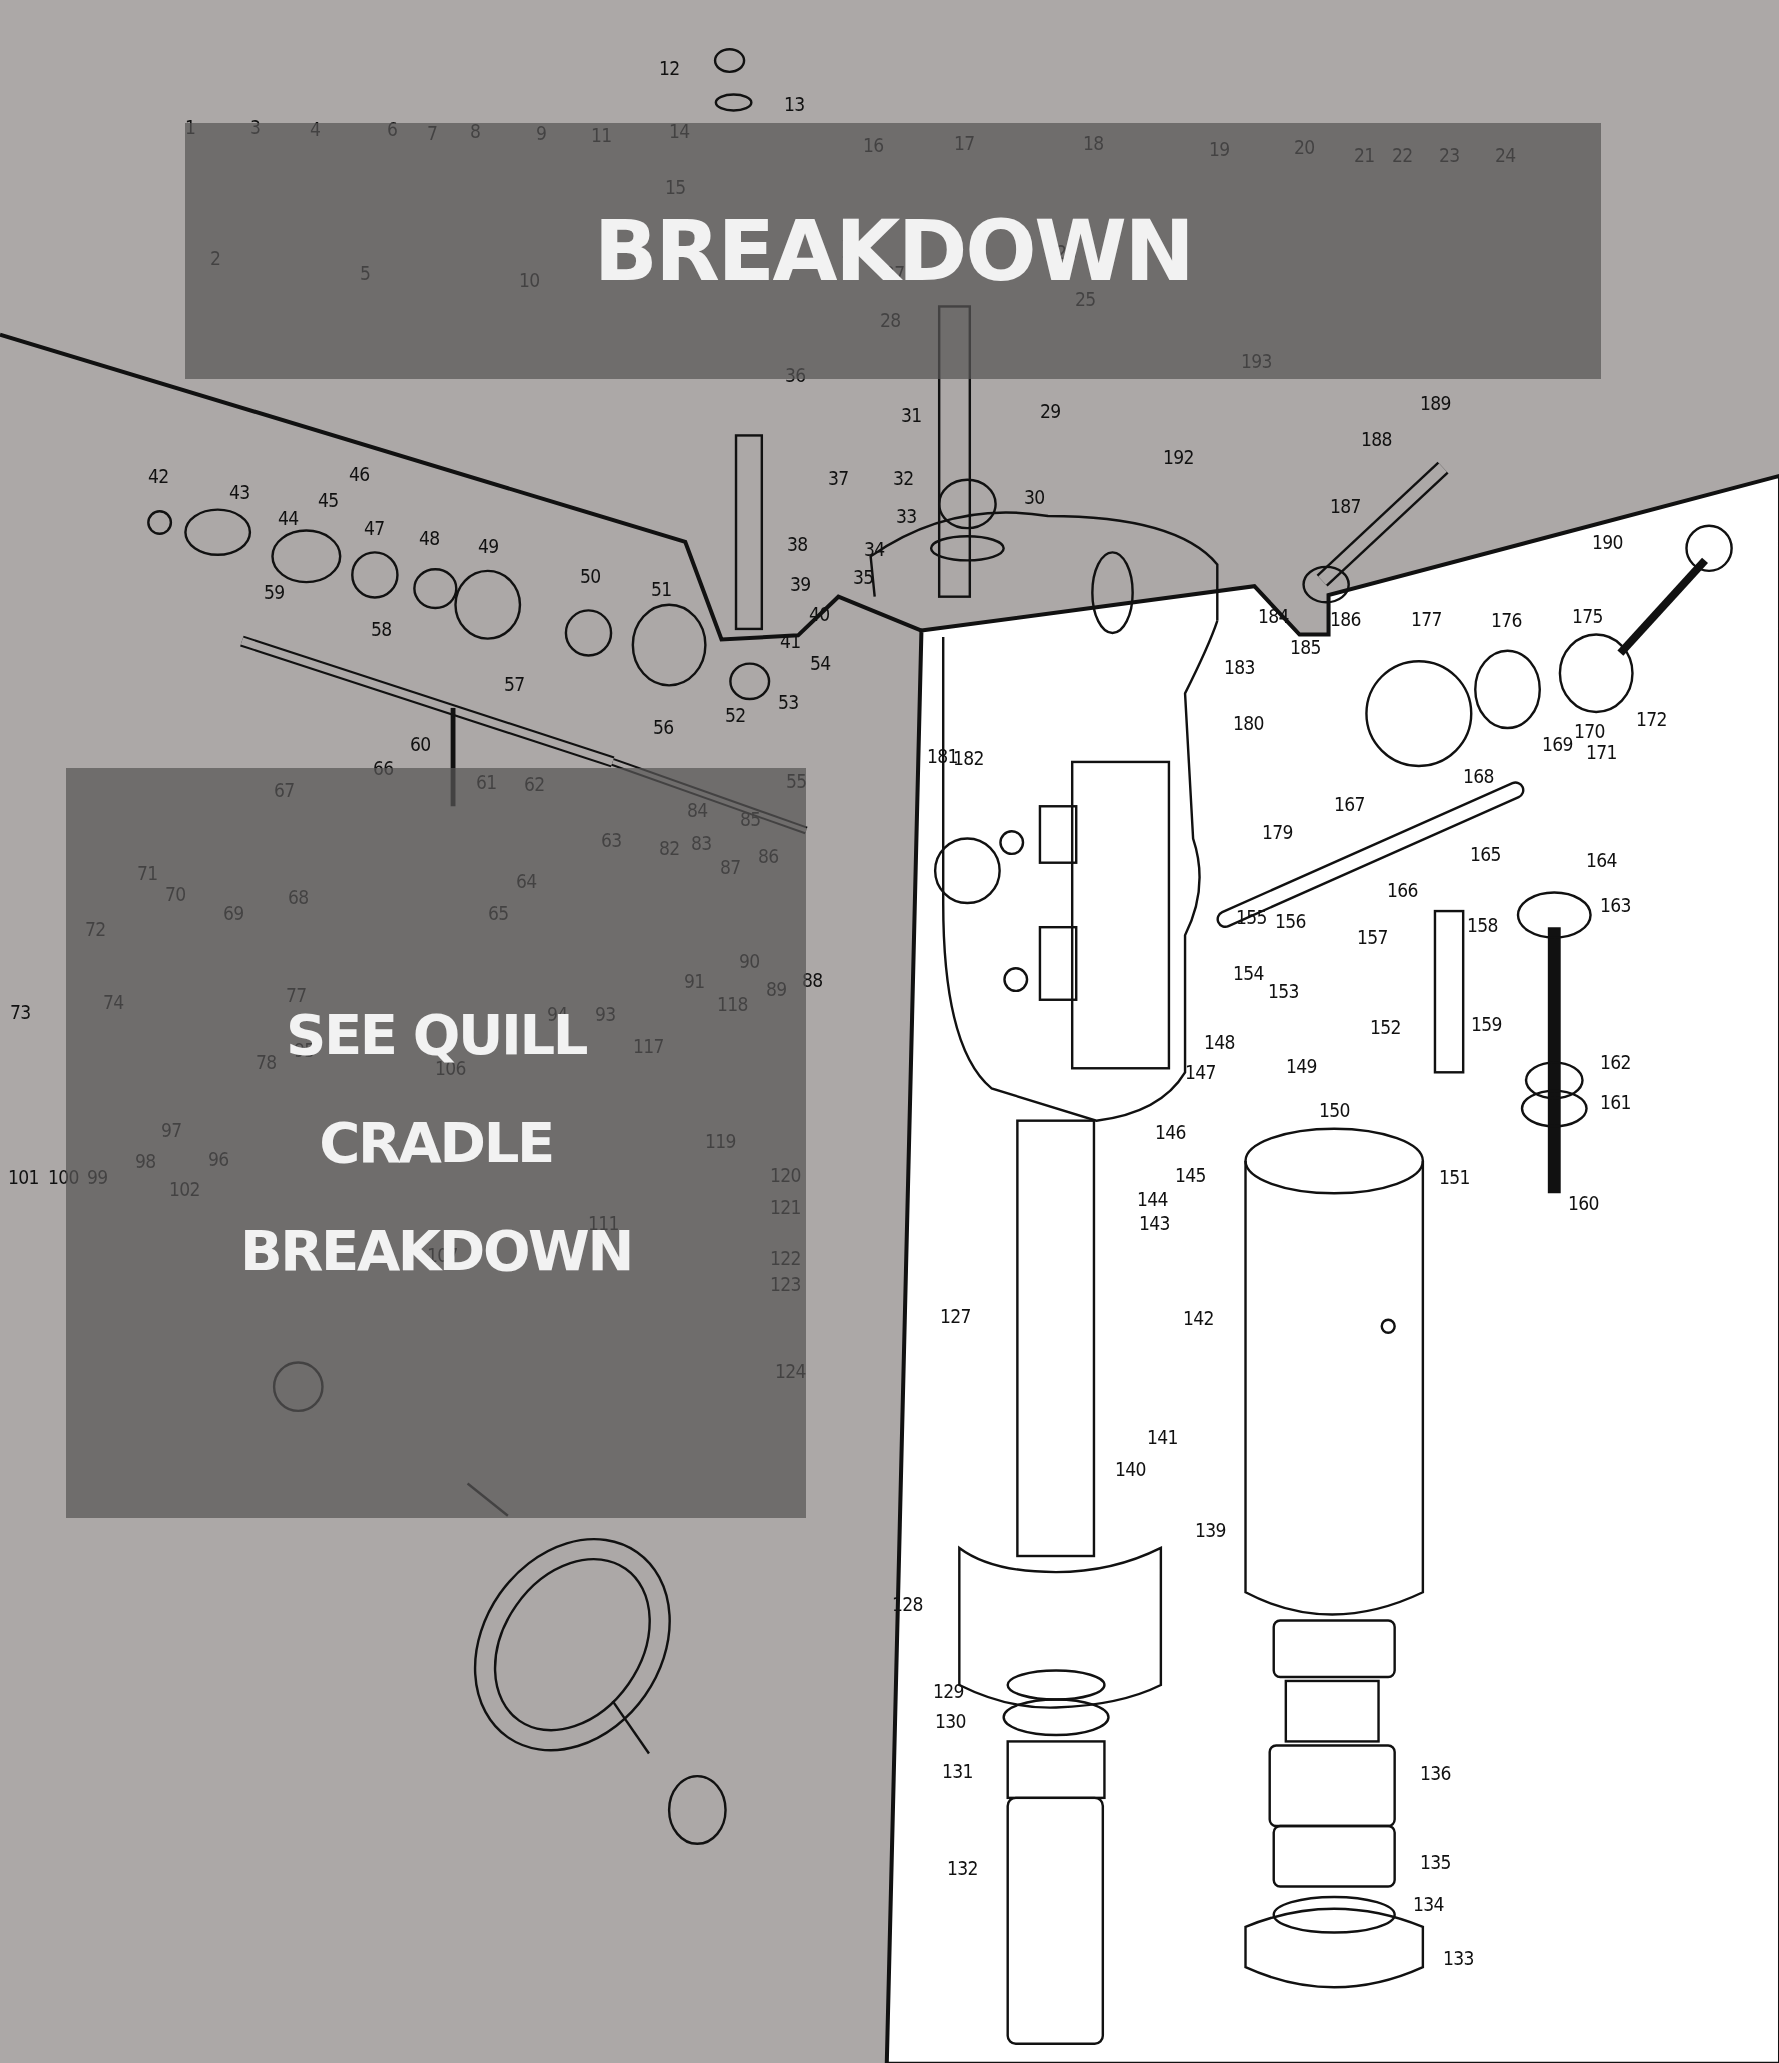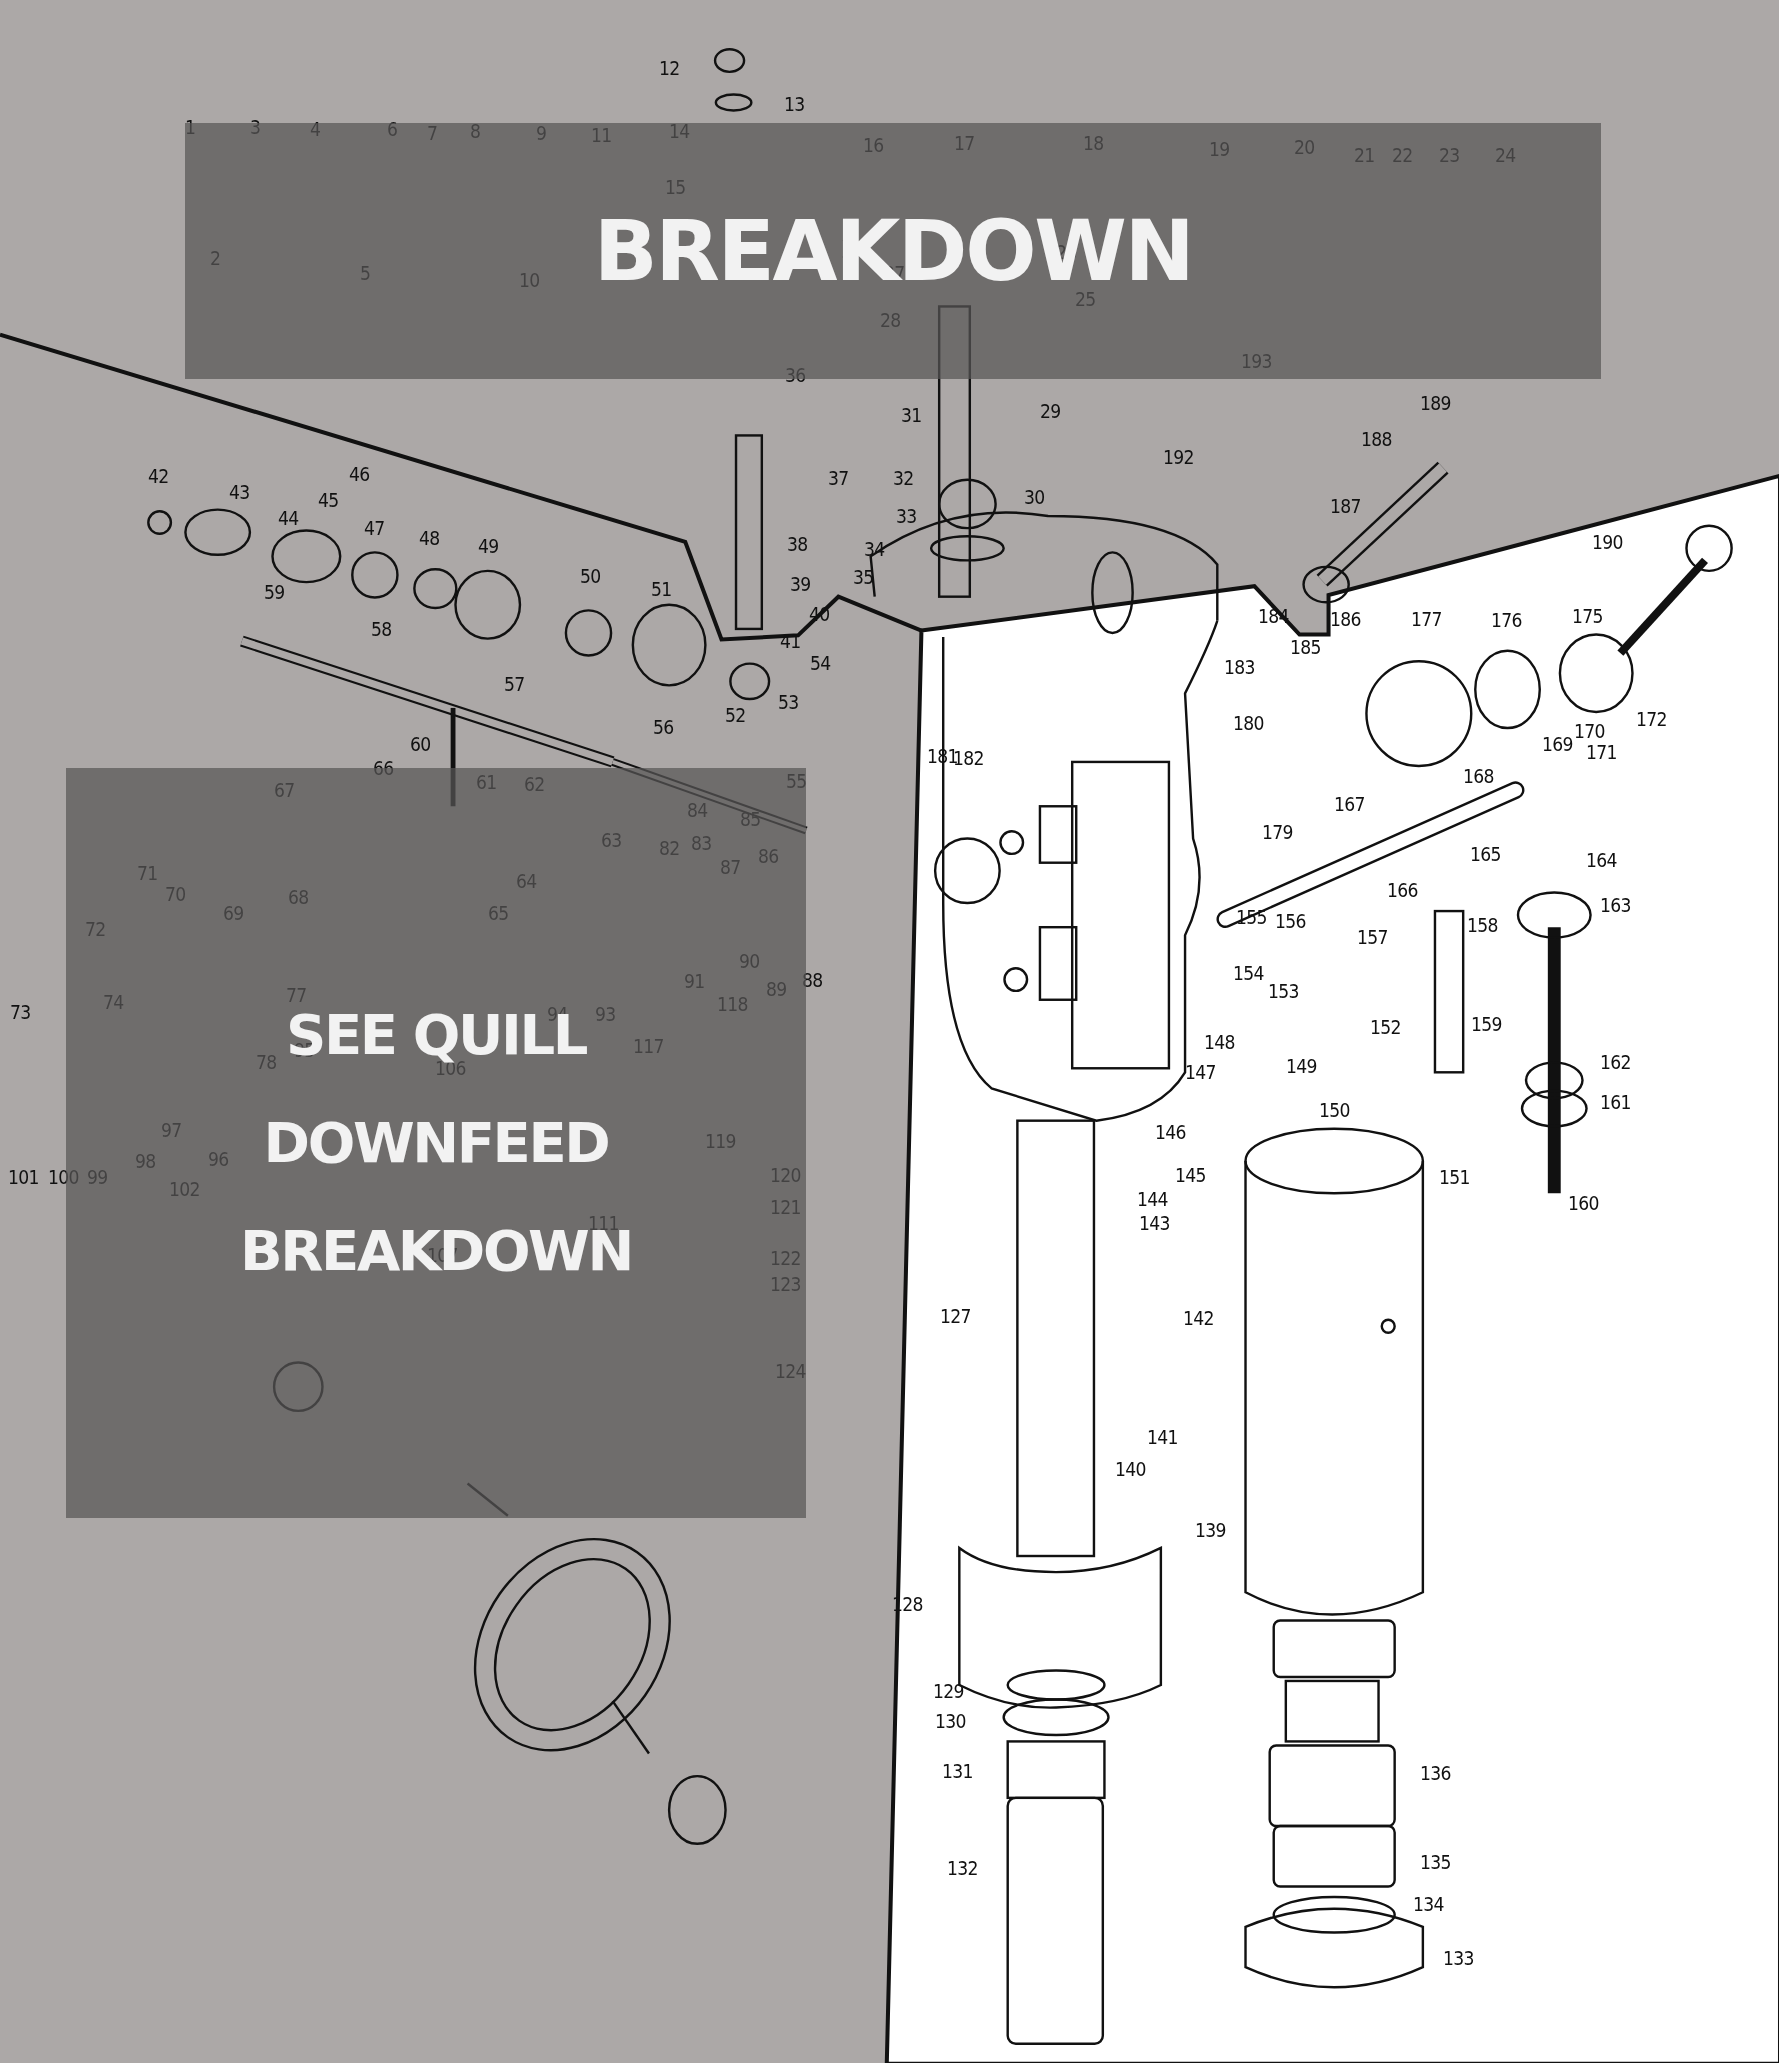--- a/index.html
+++ b/index.html
@@ -280,18 +280,18 @@
 
   <div class="overlay" id="ov-cradle">
     <div class="overlay-text">
       <div>BREAKDOWN</div>
     </div>
   </div>
 
   <div class="overlay" id="ov-downfeed">
     <div class="overlay-text">
       <div>SEE QUILL</div>
-      <div>DOWNFEED</div>
+      <div>CRADLE</div>
       <div>BREAKDOWN</div>
     </div>
   </div>
 </div>
 
 
 </body></html>

